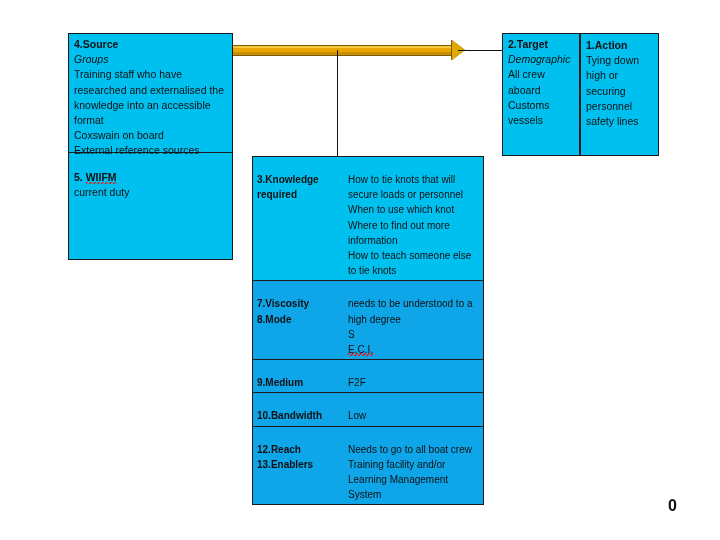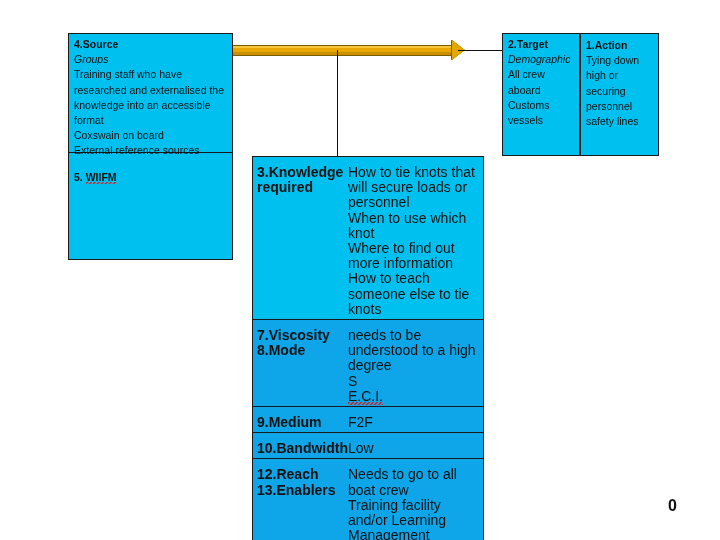--- a/index.html
+++ b/index.html
@@ -145,23 +145,23 @@
     background: #d9d9d9;
   }
   #knowledge-table table {
     border-collapse: collapse;
     width: 100%;
     table-layout: fixed;
   }
   #knowledge-table td {
     border-top: 1px solid #1a1a1a;
     border-bottom: 1px solid #1a1a1a;
-    padding: 8px 3px 2px 4px;
+    padding: 15px 3px 2px 4px;
     vertical-align: top;
-    font-size: 14px;
+    font-size: 10px;
     line-height: 15.2px;
     color: #111111;
     white-space: pre-line;
   }
   #knowledge-table tr:first-child td {
     border-top: none;
   }
   #knowledge-table tr:last-child td {
     border-bottom: none;
   }
@@ -201,20 +201,21 @@
       <div class="cell-text ital">Groups</div>
       <div class="cell-text">Training staff who have researched and externalised the knowledge into an accessible format
 Coxswain on board
 External reference sources</div>
     </div>
 
     <div id="wiifm-lower">
       <div class="cell-text hdr">
         <span>5. </span><span class="sq-red">WIIFM</span>
       </div>
+      <div class="cell-text">current duty</div>
     </div>
 
   </div>
 
   <div id="arrow-shaft"></div>
   <div id="arrow-head"></div>
   <div id="connector-h"></div>
   <div id="connector-v"></div>
 
   <div class="cyan-box" id="target-box">

